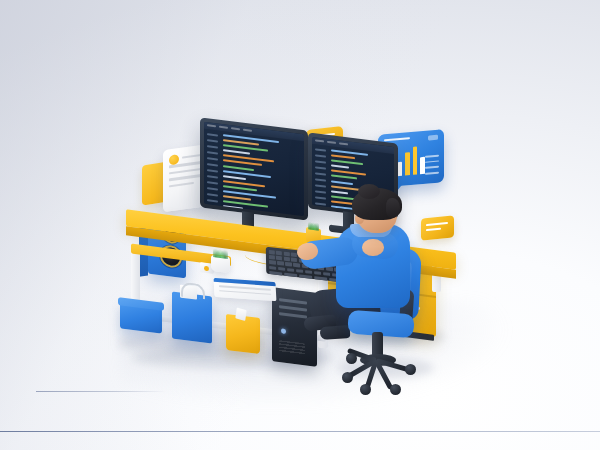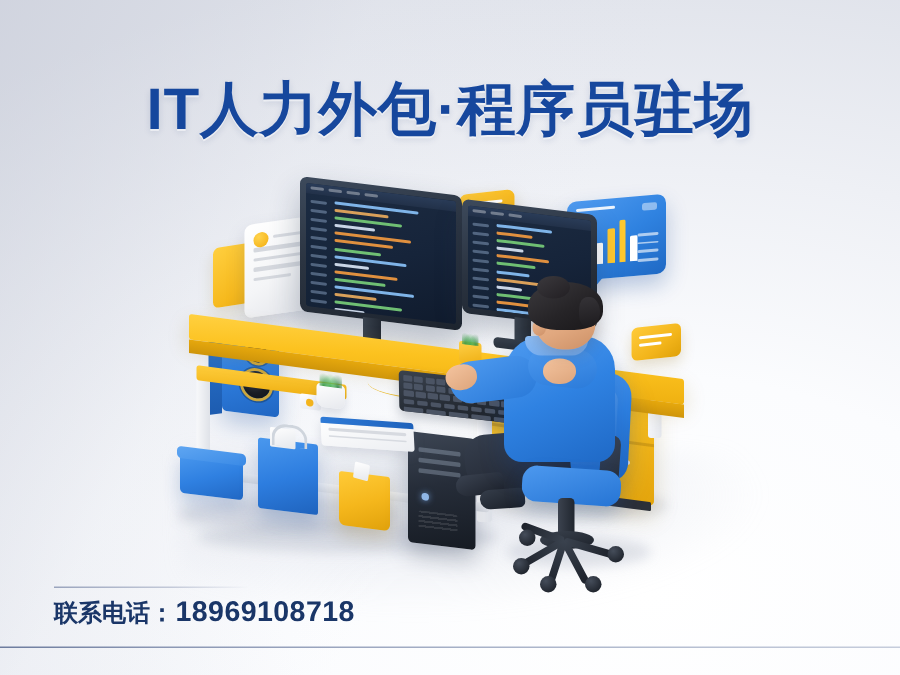--- a/index.html
+++ b/index.html
@@ -426,21 +426,20 @@
   .sh{position:absolute;border-radius:50%;background:rgba(120,132,155,.20);filter:blur(4px);}
 </style>
 </head>
 <body>
 
 <div id="poster">
 
   <div class="bg-sheen"></div>
   <div class="floor-haze"></div>
 
-  <div class="title">IT人力外包·程序员驻场</div>
 
   <div id="scene">
 
     <div class="sh" style="left:132px;top:248px;width:200px;height:20px;"></div>
     <div class="sh" style="left:330px;top:228px;width:115px;height:18px;"></div>
     <div class="sh" style="left:338px;top:258px;width:96px;height:20px;"></div>
     <div class="sh" style="left:118px;top:232px;width:150px;height:22px;"></div>
 
     <div class="obj ycard"></div>
     <div class="obj doccard">
@@ -726,18 +725,15 @@
     <div class="leg" style="left:376px;top:258px;width:30px;transform:rotate(-160deg);"></div>
     <div class="caster" style="left:405px;top:264px;"></div>
     <div class="caster" style="left:390px;top:284px;"></div>
     <div class="caster" style="left:360px;top:284px;"></div>
     <div class="caster" style="left:342px;top:272px;"></div>
     <div class="caster" style="left:346px;top:253px;"></div>
 
   </div>
 
   <div class="rule-top"></div>
-  <div class="contact">
-    <span class="label">联系电话：</span><span class="num">18969108718</span>
-  </div>
   <div class="rule-bottom"></div>
 
 </div>
 
 </body></html>

